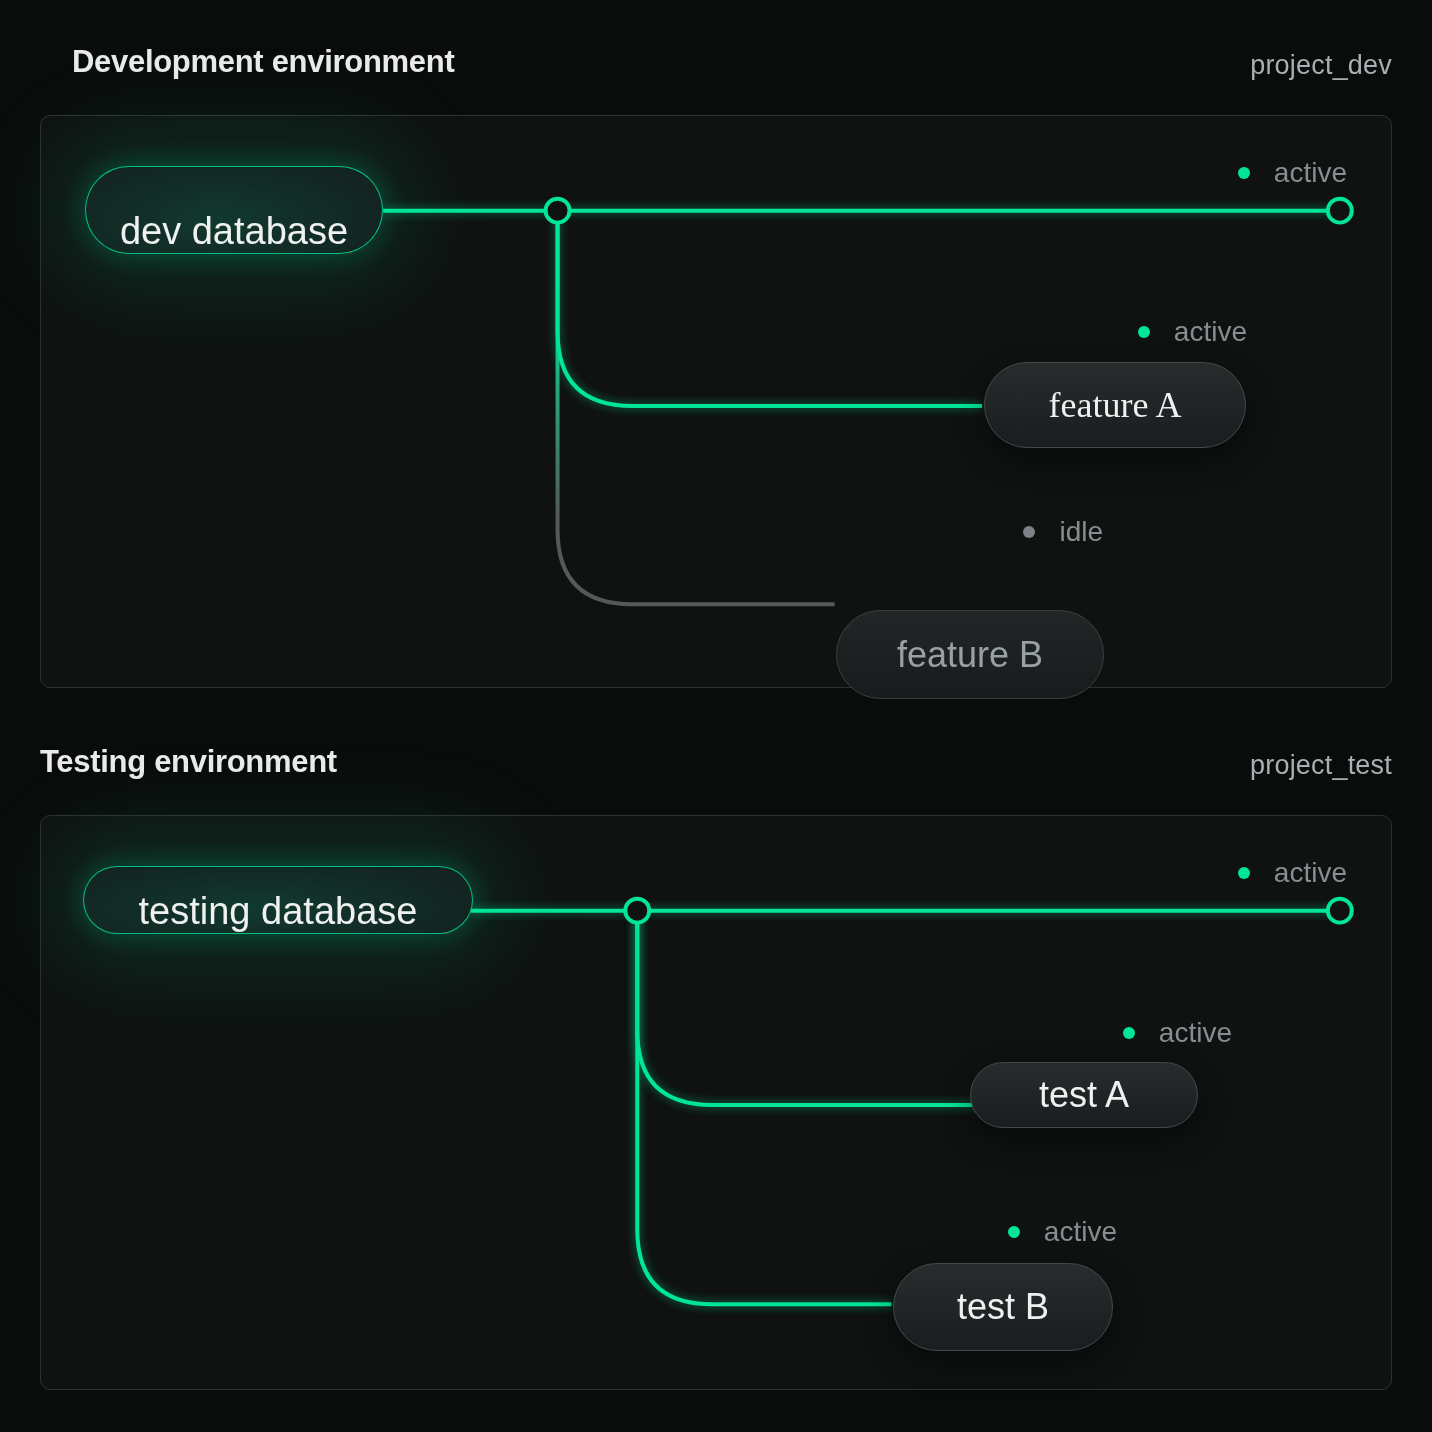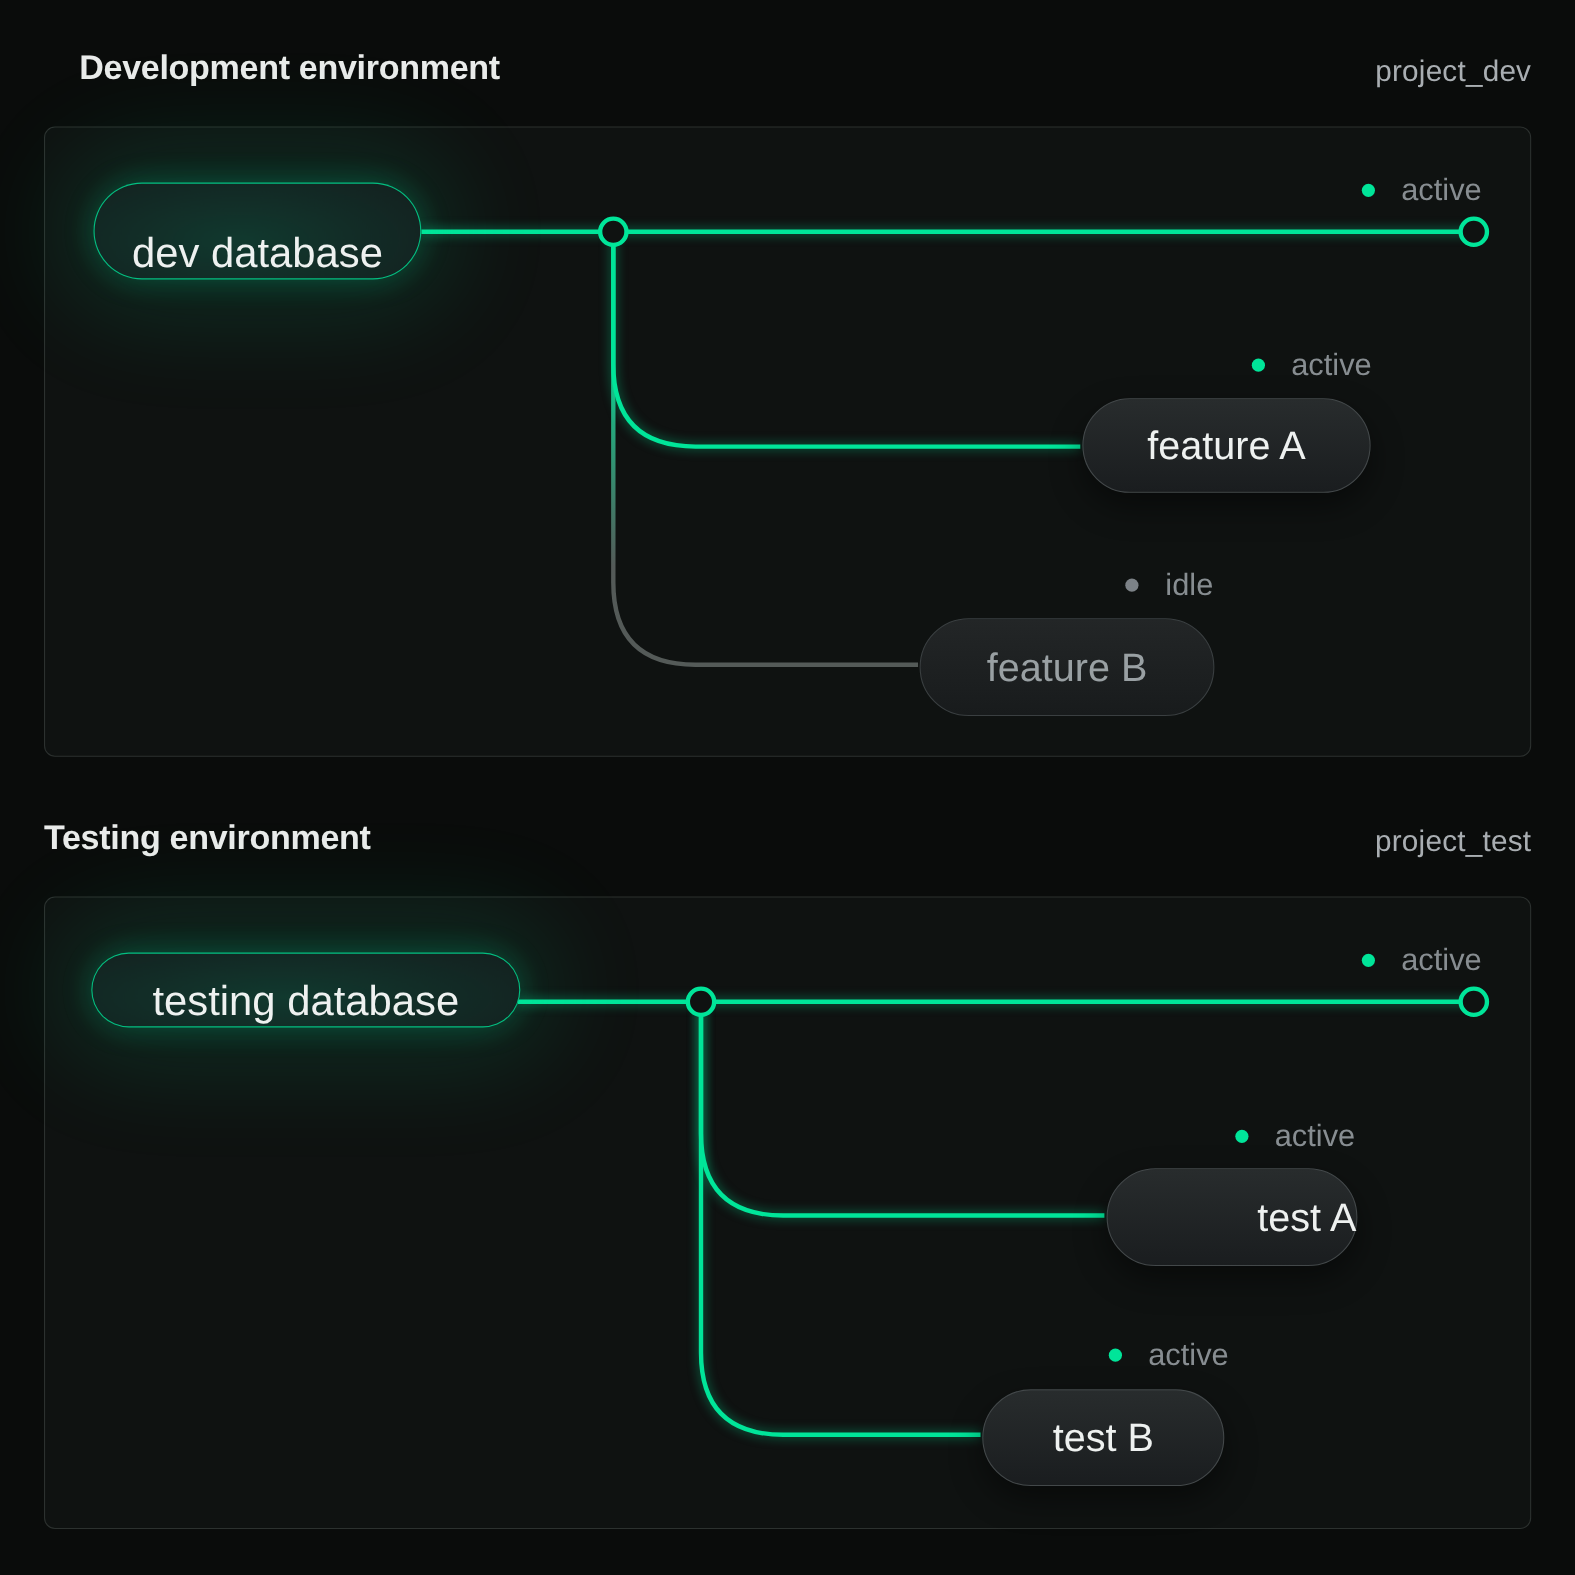--- a/index.html
+++ b/index.html
@@ -45,20 +45,21 @@
     background: linear-gradient(180deg, #282c2d 0%, #1a1d1f 100%);
     border: 1.5px solid #43484a;
     box-shadow: 0 12px 30px rgba(0,0,0,0.45);
     font-size: 36px;
   }
   .pill.branch.idle {
     background: linear-gradient(180deg, #232627 0%, #181b1c 100%);
     border-color: #3a3f41;
     color: #99a0a3;
     box-shadow: none;
+    margin-top: 48px;
   }
   .status {
     position: absolute;
     display: flex; align-items: center; gap: 24px;
     height: 34px;
     font-size: 28px; color: #878d91;
   }
   .status .dot { width: 12px; height: 12px; border-radius: 50%; }
   .status .dot.active { background: #00e599; }
   .status .dot.idle   { background: #7c8287; }
@@ -94,21 +95,21 @@
   </div>
 
   <div class="pill db" style="left:44px; top:50px; width:298px; height:88px;align-items:flex-end;">
     <span>dev database</span>
   </div>
 
   <div class="status" style="top:199px; right:144px;">
     <span class="dot active"></span>
     <span>active</span>
   </div>
-  <div class="pill branch" style="left:943px; top:246px; width:262px; height:86px;">
+  <div class="pill branch" style="left:943px; top:246px; width:262px; height:86px;font-family:Liberation Serif, serif;">
     <span>feature A</span>
   </div>
 
   <div class="status" style="top:399px; right:288px;">
     <span class="dot idle"></span>
     <span>idle</span>
   </div>
   <div class="pill branch idle" style="left:795px; top:446px; width:268px; height:89px;">
     <span>feature B</span>
   </div>
@@ -136,21 +137,21 @@
   </div>
 
   <div class="pill db" style="left:42px; top:50px; width:390px; height:68px;align-items:flex-end;">
     <span>testing database</span>
   </div>
 
   <div class="status" style="top:200px; right:159px;">
     <span class="dot active"></span>
     <span>active</span>
   </div>
-  <div class="pill branch" style="left:965px; top:246px; width:228px; height:89px;justify-content:flex-end;">
+  <div class="pill branch" style="left:929px; top:246px; width:228px; height:66px;">
     <span>test A</span>
   </div>
 
   <div class="status" style="top:399px; right:274px;">
     <span class="dot active"></span>
     <span>active</span>
   </div>
   <div class="pill branch" style="left:852px; top:447px; width:220px; height:88px;">
     <span>test B</span>
   </div>

